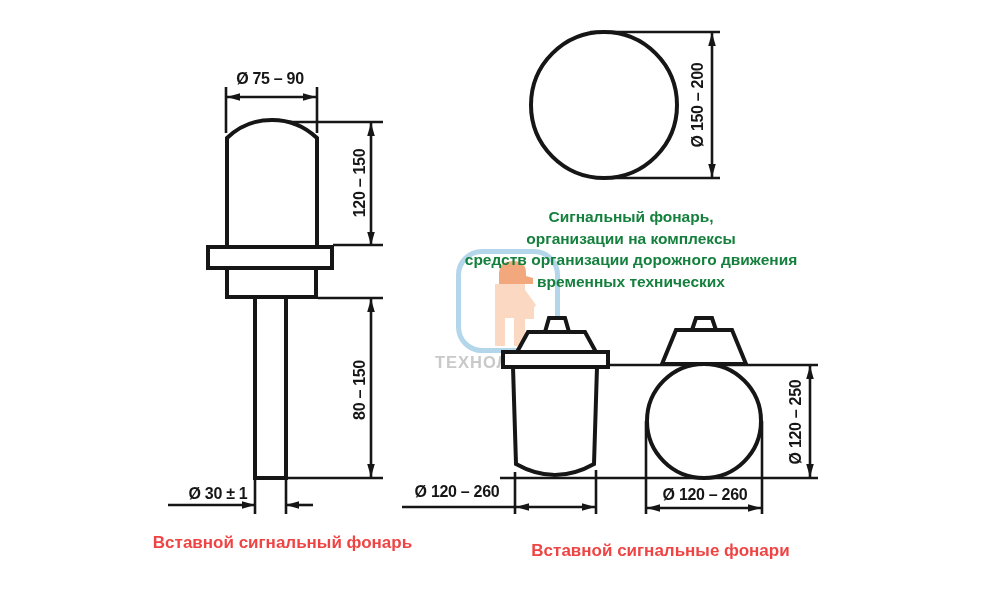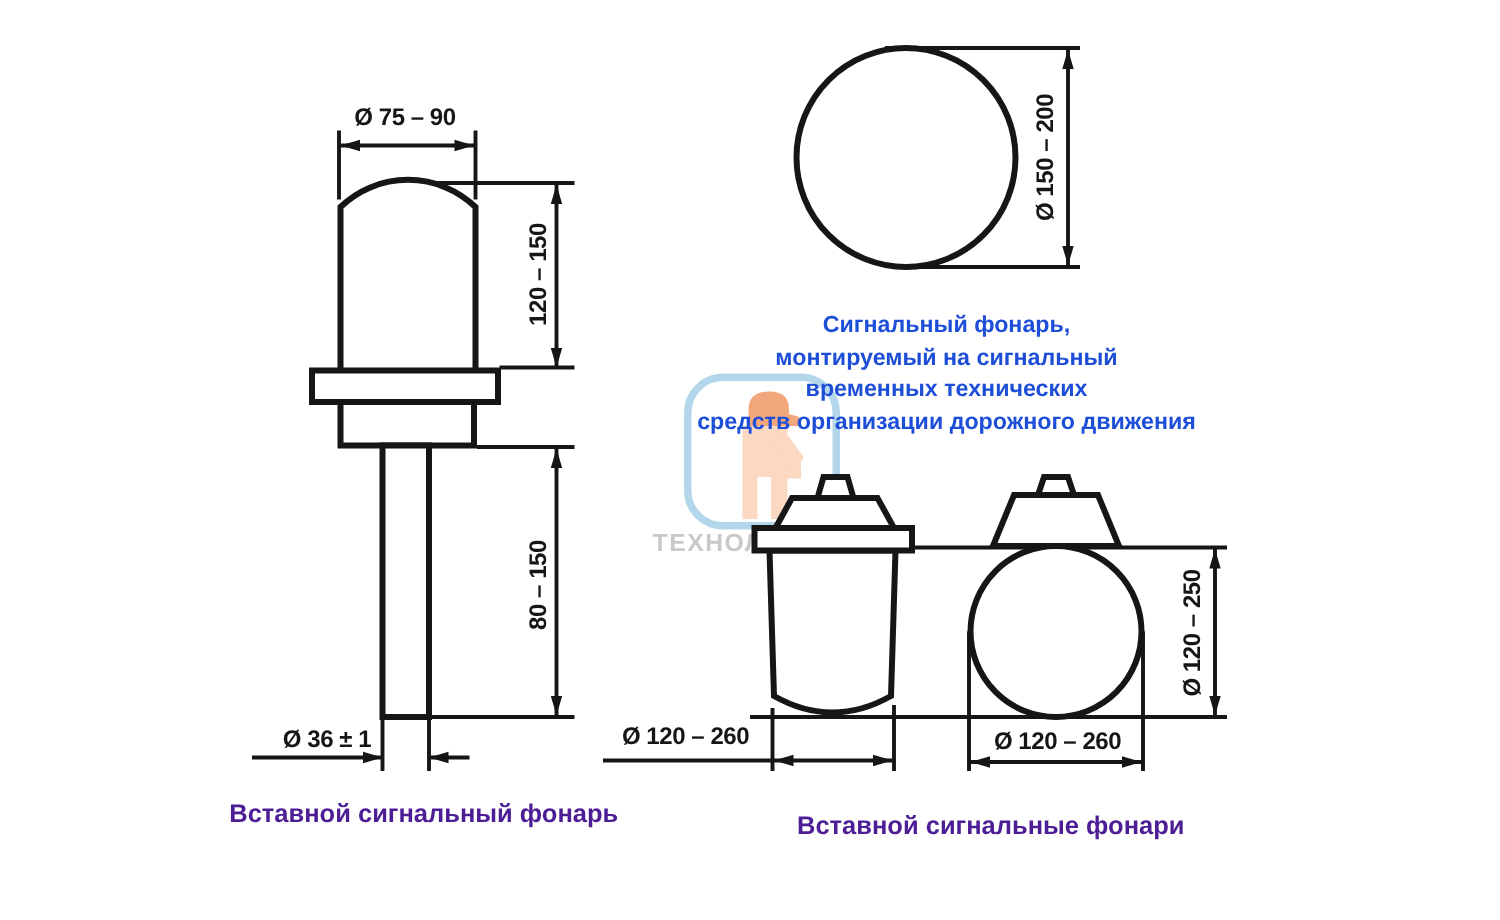--- a/index.html
+++ b/index.html
@@ -3,23 +3,23 @@
 <meta charset="utf-8">
 <style>
   html,body{margin:0;padding:0;background:#ffffff;}
   .canvas{
     position:relative;width:1000px;height:613px;background:#ffffff;
     font-family:"Liberation Sans",sans-serif;color:#161616;overflow:hidden;
   }
   .lbl{position:absolute;font-weight:bold;font-size:16px;line-height:18px;
        text-align:center;white-space:nowrap;color:#161616;letter-spacing:-0.3px;}
   .vlbl{transform:rotate(-90deg);transform-origin:center center;}
-  .caption{position:absolute;font-weight:bold;font-size:17px;text-align:center;white-space:nowrap;color:#4c1d95;}
+  .caption{position:absolute;font-weight:bold;font-size:17px;text-align:center;white-space:nowrap;color:#ef4444;}
   .annotation{position:absolute;left:452px;top:205px;width:358px;text-align:center;
-       font-weight:bold;font-size:15.5px;line-height:21.5px;color:#1d4ed8;}
+       font-weight:bold;font-size:15.5px;line-height:21.5px;color:#15803d;}
   .drawing{position:absolute;left:0;top:0;z-index:2;}
   .labels{position:absolute;left:0;top:1px;width:100%;height:100%;z-index:3;}
   .watermark{position:absolute;left:0;top:0;width:100%;height:100%;z-index:1;}
   .wm-frame{position:absolute;left:456px;top:249px;width:94px;height:94px;
        border:5px solid #b3d6ea;border-radius:26px;}
   .wm-text{position:absolute;left:431px;top:353px;width:132px;text-align:center;
        font-weight:bold;font-size:16.5px;letter-spacing:1px;color:#c9c9c9;}
 </style>
 </head>
 <body>
@@ -125,29 +125,29 @@
   </svg>
 
   <div class="labels">
 
     <div class="lbl" style="left:222px;top:69px;width:96px;">Ø 75 – 90</div>
 
     <div class="lbl vlbl" style="left:317px;top:173px;width:86px;">120 – 150</div>
 
     <div class="lbl vlbl" style="left:317px;top:380px;width:86px;">80 – 150</div>
 
-    <div class="lbl" style="left:168px;top:484px;width:100px;">Ø 36 ± 1</div>
+    <div class="lbl" style="left:168px;top:484px;width:100px;">Ø 30 ± 1</div>
 
     <div class="lbl vlbl" style="left:648px;top:95px;width:100px;">Ø 150 – 200</div>
 
     <div class="annotation">
       <div>Сигнальный фонарь,</div>
-      <div>монтируемый на сигнальный</div>
+      <div>организации на комплексы</div>
+      <div>средств организации дорожного движения</div>
       <div>временных технических</div>
-      <div>средств организации дорожного движения</div>
     </div>
 
     <div class="lbl" style="left:404px;top:482px;width:106px;">Ø 120 – 260</div>
 
     <div class="lbl" style="left:651px;top:485px;width:108px;">Ø 120 – 260</div>
 
     <div class="lbl vlbl" style="left:744px;top:412px;width:104px;">Ø 120 – 250</div>
 
     <div class="caption" style="left:150px;top:532px;width:265px;">Вставной сигнальный фонарь</div>
 

